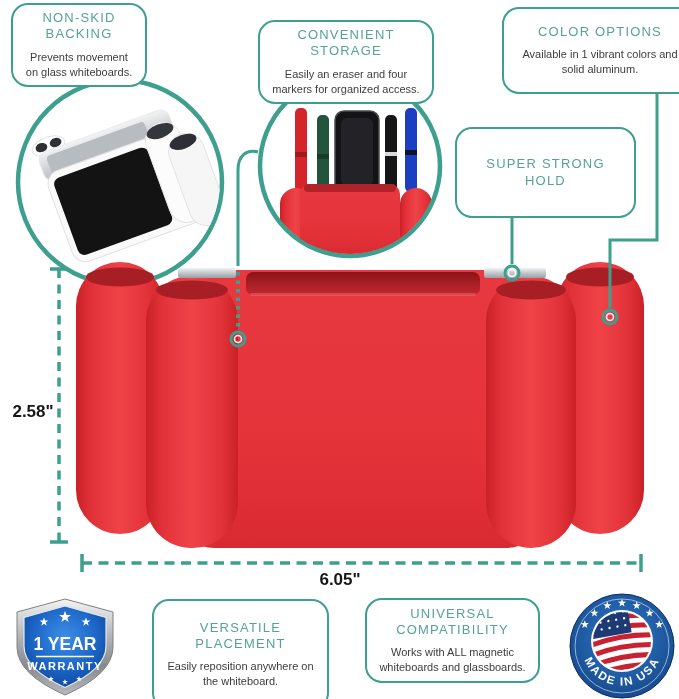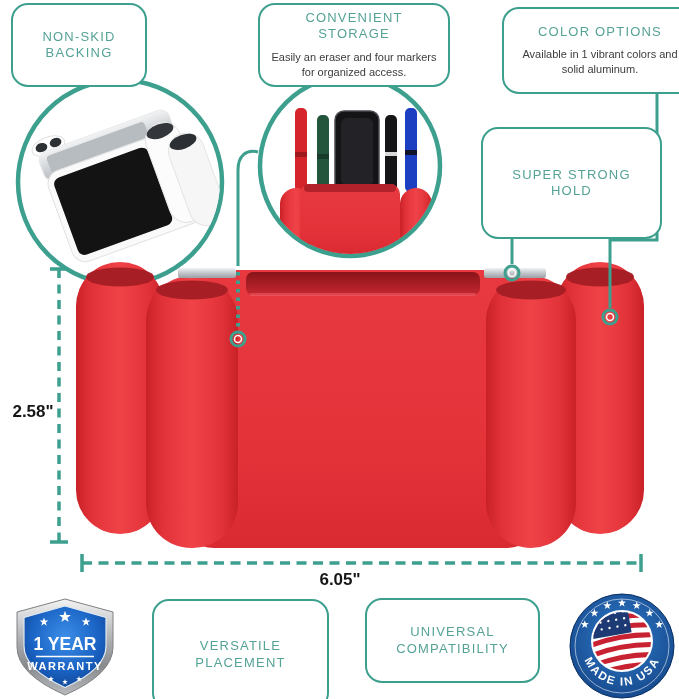--- a/index.html
+++ b/index.html
@@ -231,40 +231,43 @@
         </g>
       </g>
       <text font-size="11.5" font-weight="bold" letter-spacing="1.8" fill="#ffffff" font-family="&quot;Liberation Sans&quot;,sans-serif">
         <textPath href="#usaArc" startOffset="50%" text-anchor="middle">MADE IN USA</textPath>
       </text>
     </g>
   </svg>
 
   <div class="callout" style="left:11px;top:3px;width:136px;height:84px">
     <div class="callout-title">NON-SKID BACKING</div>
-  </div>
-
-  <div class="callout" style="left:258px;top:3px;width:192px;height:84px">
+    <div class="callout-body">Prevents movement on glass whiteboards.</div>
+  </div>
+
+  <div class="callout" style="left:258px;top:20px;width:176px;height:84px">
     <div class="callout-title">CONVENIENT STORAGE</div>
     <div class="callout-body">Easily an eraser and four markers for organized access.</div>
   </div>
 
   <div class="callout" style="left:502px;top:7px;width:196px;height:87px">
     <div class="callout-title">COLOR OPTIONS</div>
     <div class="callout-body">Available in 1 vibrant colors and solid aluminum.</div>
   </div>
 
-  <div class="callout" style="left:481px;top:127px;width:181px;height:112px">
+  <div class="callout" style="left:455px;top:127px;width:181px;height:91px">
     <div class="callout-title">SUPER STRONG HOLD</div>
   </div>
 
   <div class="callout" style="left:152px;top:599px;width:177px;height:111px">
     <div class="callout-title">VERSATILE PLACEMENT</div>
+    <div class="callout-body">Easily reposition anywhere on the whiteboard.</div>
   </div>
 
   <div class="callout" style="left:365px;top:598px;width:175px;height:85px">
     <div class="callout-title">UNIVERSAL COMPATIBILITY</div>
+    <div class="callout-body">Works with ALL magnetic whiteboards and glassboards.</div>
   </div>
 
   <div class="dim-label" style="left:4px;top:402px;width:58px">2.58"</div>
   <div class="dim-label" style="left:278px;top:570px;width:124px">6.05"</div>
 
 </div>
 
 </body></html>

